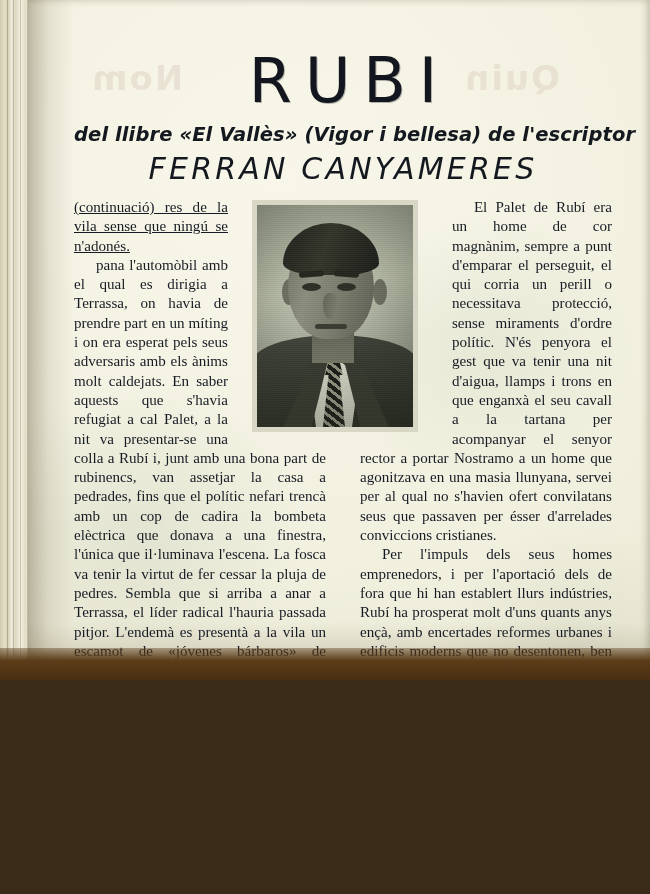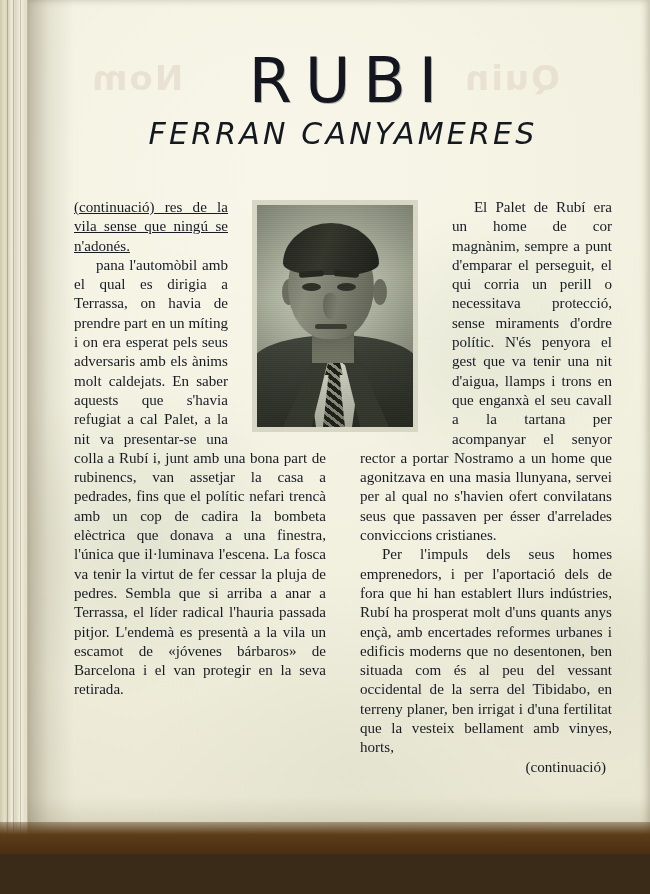--- a/index.html
+++ b/index.html
@@ -7,21 +7,21 @@
     padding: 0;
     background: #3a2a18;
   }
   body {
     font-family: "Liberation Serif", serif;
   }
 
   #page {
     position: relative;
     width: 650px;
-    height: 854px;
+    height: 680px;
     overflow: hidden;
     background: #bef264;
   }
 
   
   .desk {
     position: absolute;
     left: 0;
     bottom: 0;
     width: 650px;
@@ -370,20 +370,21 @@
 
   <div class="bleed">
     <span>Quin</span>
     <span>Nom</span>
   </div>
 
   <div class="content">
 
     <div class="masthead">
       <div class="title">RUBI</div>
+      <div class="subtitle">del llibre «El Vallès» (Vigor i bellesa) de l'escriptor</div>
       <div class="author">FERRAN CANYAMERES</div>
     </div>
 
     <div class="portrait">
       <div class="portrait-inner">
         <div class="pt-jacket"></div>
         <div class="pt-shirt"></div>
         <div class="pt-lapel-l"></div>
         <div class="pt-lapel-r"></div>
         <div class="pt-tie"></div>

